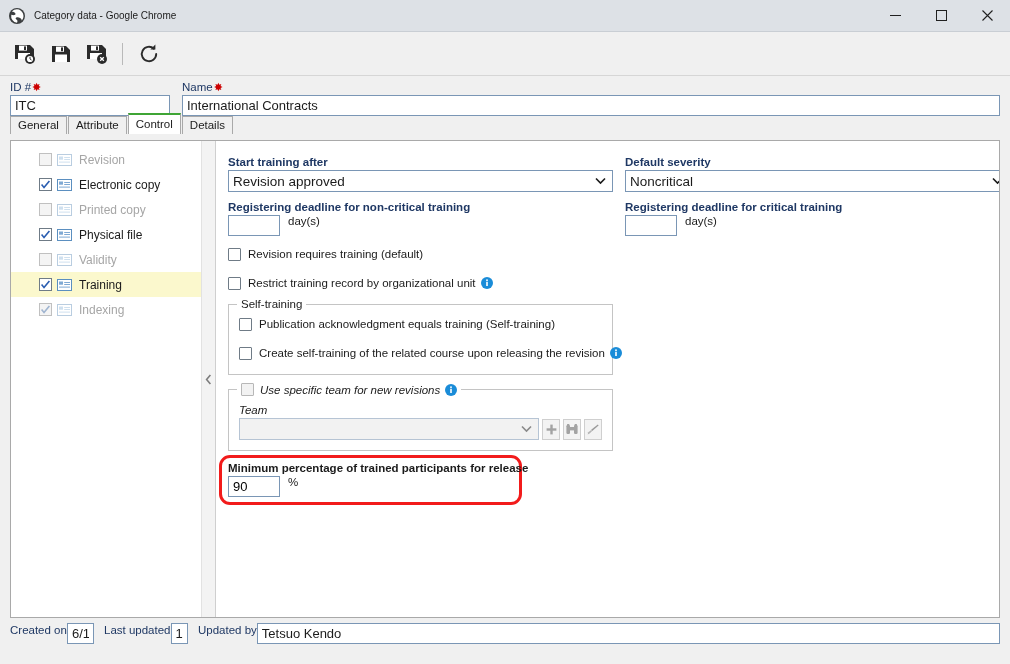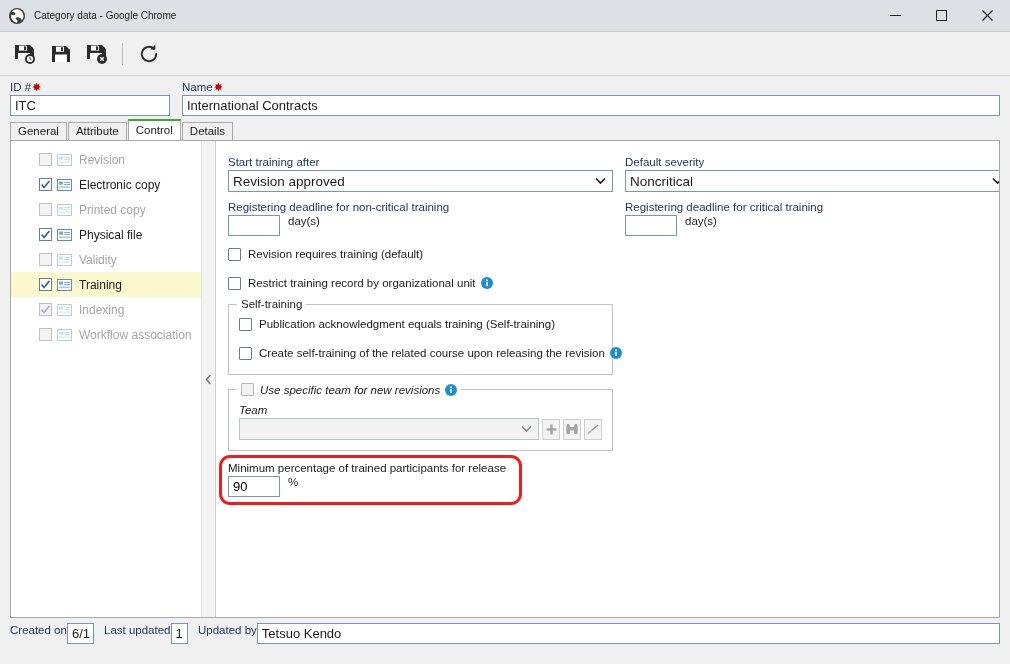--- a/index.html
+++ b/index.html
@@ -102,21 +102,21 @@
     padding: 5px 4px;
     line-height: 19px;
     outline: none;
     width: 100%;
   }
 
   
   .tabs {
     display: flex;
     align-items: flex-end;
-    padding: 6px 0 0 10px;
+    padding: 6px 0 6px 10px;
     height: 24px;
     flex: 0 0 auto;
     background: #f0f0f0;
   }
   .tab {
     height: 18px;
     padding: 0 7px;
     font-size: 11.5px;
     line-height: 17px;
     color: #1b1b1b;
@@ -192,20 +192,21 @@
     overflow: hidden;
   }
   .cols { display: flex; gap: 12px; }
   .col { width: 385px; flex: 0 0 auto; }
   .lbl {
     font-size: 11.5px;
     color: #1f3864;
     line-height: 14px;
     margin-bottom: 1px;
     white-space: nowrap;
+    font-weight: bold;
   }
   .selectbox {
     height: 22px;
     width: 100%;
     border: 1px solid #7a96b5;
     background: #ffffff;
     font-size: 13.5px;
     color: #1b1b1b;
     display: flex;
     align-items: center;
@@ -516,33 +517,20 @@
         <svg class="sicon" width="15" height="12" viewBox="0 0 15 12">
           <rect x="0.5" y="0.5" width="14" height="11" fill="#ffffff" stroke="#b9cde0"></rect>
           <rect x="2" y="2.5" width="4" height="3.2" fill="#cfe0ef"></rect>
           <rect x="7.2" y="3" width="5.8" height="1" fill="#cfe0ef"></rect>
           <rect x="7.2" y="5" width="5.8" height="1" fill="#cfe0ef"></rect>
           <rect x="2" y="7.6" width="11" height="1" fill="#cfe0ef"></rect>
         </svg>
         <span class="side-label">Indexing</span>
       </div>
 
-      <div class="side-item dim">
-        <svg class="sbox" width="13" height="13" viewBox="0 0 13 13">
-          <rect x="0.5" y="0.5" width="12" height="12" fill="#f4f4f4" stroke="#c0c0c0"></rect>
-        </svg>
-        <svg class="sicon" width="15" height="12" viewBox="0 0 15 12">
-          <rect x="0.5" y="0.5" width="14" height="11" fill="#ffffff" stroke="#b9cde0"></rect>
-          <rect x="2" y="2.5" width="4" height="3.2" fill="#cfe0ef"></rect>
-          <rect x="7.2" y="3" width="5.8" height="1" fill="#cfe0ef"></rect>
-          <rect x="7.2" y="5" width="5.8" height="1" fill="#cfe0ef"></rect>
-          <rect x="2" y="7.6" width="11" height="1" fill="#cfe0ef"></rect>
-        </svg>
-        <span class="side-label">Workflow association</span>
-      </div>
     </div>
 
     <div class="splitter">
       <svg width="7" height="11" viewBox="0 0 7 11">
         <path d="M5.4 1 L1.6 5.5 L5.4 10" stroke="#7d7d7d" stroke-width="1.6" fill="none"></path>
       </svg>
     </div>
 
     <div class="panel">
 

